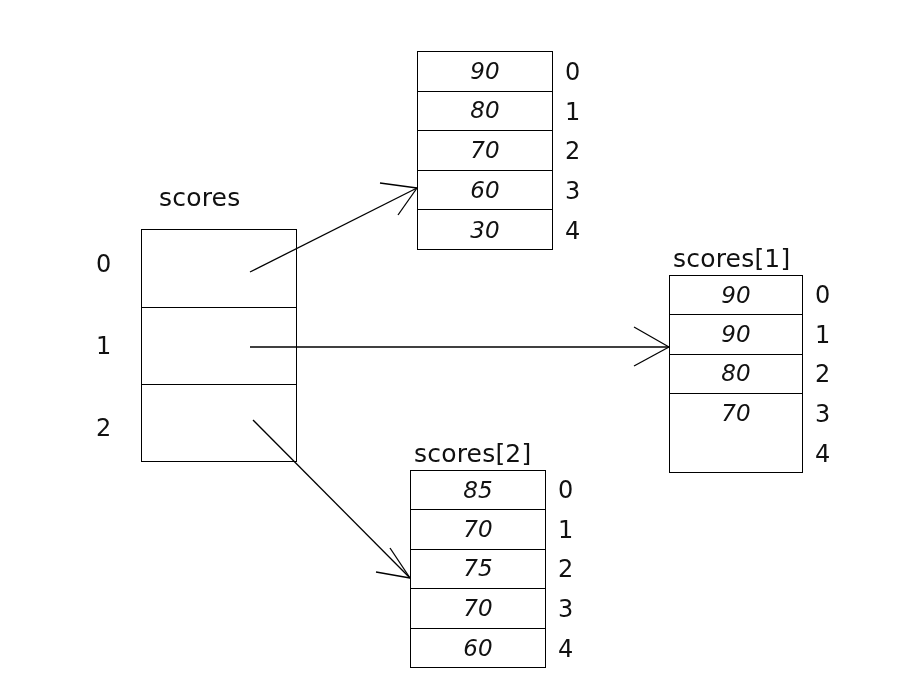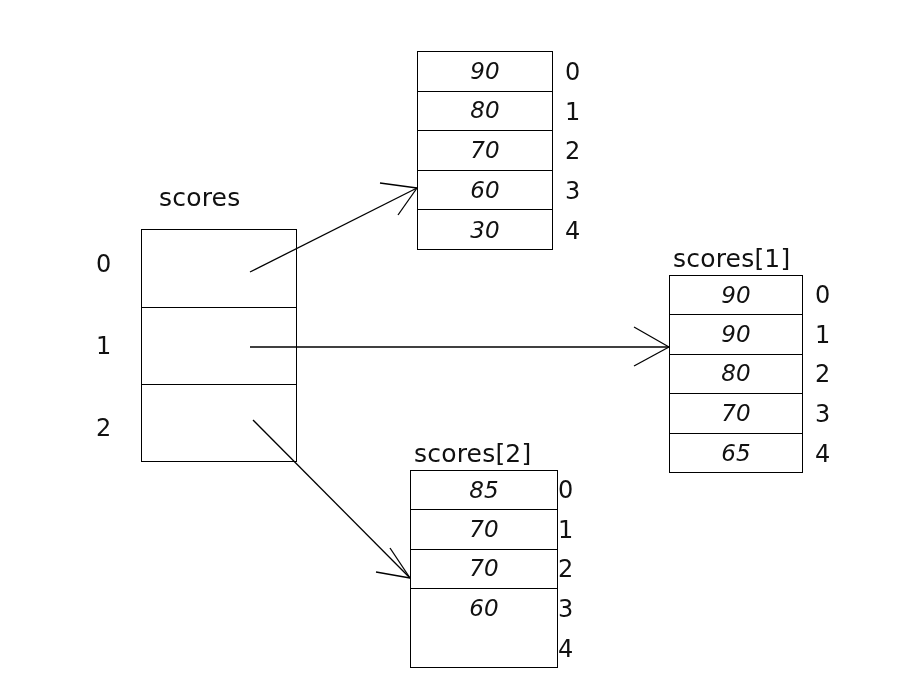--- a/index.html
+++ b/index.html
@@ -107,34 +107,34 @@
   <div class="index-label" style="left:565px; top:179px;">3</div>
   <div class="index-label" style="left:565px; top:219px;">4</div>
 
   <div class="array-title" style="left:673px; top:244px;text-align:right;">scores[1]</div>
 
   <div class="array-box" id="sub-array-1" style="left:669px; top:275px; width:134px; height:198px;">
     <div class="cell" style="height:39.4px;">90</div>
     <div class="cell" style="height:39.4px;">90</div>
     <div class="cell" style="height:39.4px;">80</div>
     <div class="cell" style="height:39.4px;">70</div>
-    <div class="cell" style="height:39.4px;">65</div>
   </div>
 
   <div class="index-label" style="left:815px; top:283px;">0</div>
   <div class="index-label" style="left:815px; top:323px;">1</div>
   <div class="index-label" style="left:815px; top:362px;">2</div>
   <div class="index-label" style="left:815px; top:402px;">3</div>
   <div class="index-label" style="left:815px; top:442px;">4</div>
 
   <div class="array-title" style="left:414px; top:439px;text-align:right;">scores[2]</div>
 
-  <div class="array-box" id="sub-array-2" style="left:410px; top:470px; width:148px; height:198px;">
+  <div class="array-box" id="sub-array-2" style="left:410px; top:470px; width:136px; height:198px;">
     <div class="cell" style="height:39.4px;">85</div>
     <div class="cell" style="height:39.4px;">70</div>
+    <div class="cell" style="height:39.4px;">75</div>
     <div class="cell" style="height:39.4px;">70</div>
     <div class="cell" style="height:39.4px;">60</div>
   </div>
 
   <div class="index-label" style="left:558px; top:478px;">0</div>
   <div class="index-label" style="left:558px; top:518px;">1</div>
   <div class="index-label" style="left:558px; top:557px;">2</div>
   <div class="index-label" style="left:558px; top:597px;">3</div>
   <div class="index-label" style="left:558px; top:637px;">4</div>
 

